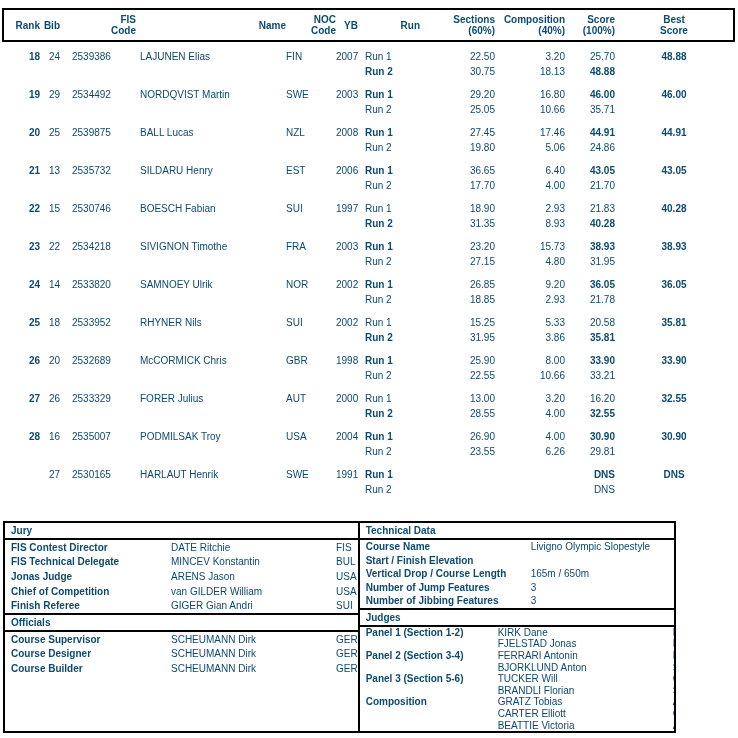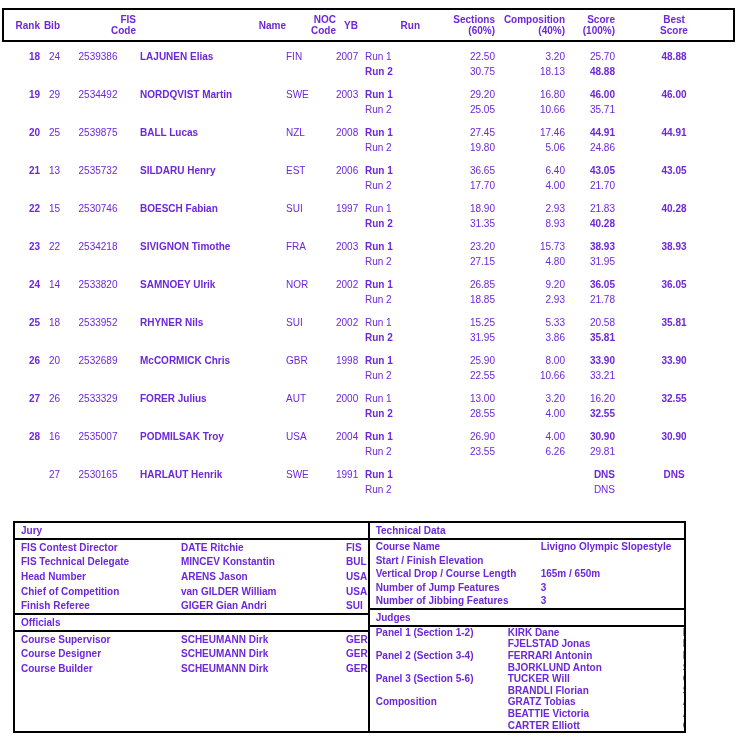--- a/index.html
+++ b/index.html
@@ -1,18 +1,18 @@
 <!DOCTYPE html>
 <html><head>
 <meta charset="utf-8">
 <style>
   html,body { margin:0; padding:0; }
   .page {
     position:relative; width:738px; height:738px; background:#ffffff;
-    font-family:"Liberation Sans", sans-serif; color:#6d28d9; overflow:hidden;
+    font-family:"Liberation Sans", sans-serif; color:#0c4a6e; overflow:hidden;
   }
   .bold { font-weight:bold; }
 
   
   .res-header {
     position:absolute; left:2px; top:8px; width:733px; height:34px;
     border:2px solid #000; box-sizing:border-box;
     display:grid; grid-template-columns:36px 20px 76px 150px 50px 22px 62px 75px 70px 50px 1fr;
     align-items:center; font-size:10px; font-weight:bold;
   }
@@ -25,45 +25,45 @@
 
   
   .res-rows { position:absolute; left:4px; top:49px; width:729px; }
   .block { margin-bottom:8px; }
   .res-line {
     display:grid; grid-template-columns:36px 20px 76px 150px 50px 22px 62px 75px 70px 50px 1fr;
     height:15px; align-items:center; font-size:10px; white-space:nowrap;
   }
   .c-rank { text-align:right; font-weight:bold; }
   .c-bib  { text-align:right; }
-  .c-fis  { text-align:center; }
-  .c-name { padding-left:4px; font-weight:bold; }
+  .c-fis  { text-align:left;padding-left:12px; }
+  .c-name { padding-left:4px; font-weight:normal; }
   .c-noc  { text-align:left; }
   .c-yb   { text-align:right; }
   .c-run  { padding-left:7px; }
   .c-sec, .c-comp, .c-score { text-align:right; }
   .c-best { text-align:center; font-weight:bold; }
 
   
   .bottom {
-    position:absolute; left:13px; top:521px; width:673px; height:212px;
+    position:absolute; left:3px; top:521px; width:673px; height:212px;
     border:2px solid #000; box-sizing:border-box; display:flex; font-size:10px; overflow:hidden;
   }
   .bcol-left  { width:366px; border-right:2px solid #000; box-sizing:border-box; }
   .bcol-right { flex:1; }
   .sec-title {
     height:15px; line-height:15px; font-weight:bold; padding-left:6px;
     border-bottom:2px solid #000; white-space:nowrap;
   }
   .sec-title.mid { border-top:2px solid #000; }
   .trio-row  { display:grid; grid-template-columns:153px 165px 1fr; height:14.6px; align-items:center; white-space:nowrap; }
   .tech-row  { display:grid; grid-template-columns:158px 1fr;       height:13.5px; align-items:center; white-space:nowrap; }
   .judge-row { display:grid; grid-template-columns:125px 175px 1fr; height:11.6px; align-items:center; white-space:nowrap; }
   .b-label { padding-left:6px; font-weight:bold; }
-  .b-name, .b-noc, .b-value { font-weight:bold;padding-left:13px; }
+  .b-name, .b-noc, .b-value { font-weight:normal;padding-left:13px; }
 </style>
 </head>
 <body>
 
 <div class="page">
 
   <div class="res-header">
     <div class="h h-right"><span>Rank</span></div>
     <div class="h h-right"><span>Bib</span></div>
     <div class="h h-right">
@@ -442,21 +442,21 @@
             <span class="b-label">FIS Contest Director</span>
             <span class="b-name">DATE Ritchie</span>
             <span class="b-noc">FIS</span>
           </div>
           <div class="trio-row">
             <span class="b-label">FIS Technical Delegate</span>
             <span class="b-name">MINCEV Konstantin</span>
             <span class="b-noc">BUL</span>
           </div>
           <div class="trio-row">
-            <span class="b-label">Head Number</span>
+            <span class="b-label">Jonas Judge</span>
             <span class="b-name">ARENS Jason</span>
             <span class="b-noc">USA</span>
           </div>
           <div class="trio-row">
             <span class="b-label">Chief of Competition</span>
             <span class="b-name">van GILDER William</span>
             <span class="b-noc">USA</span>
           </div>
           <div class="trio-row">
             <span class="b-label">Finish Referee</span>
@@ -538,25 +538,25 @@
             <span class="b-name">BRANDLI Florian</span>
             <span class="b-noc">SUI</span>
           </div>
           <div class="judge-row">
             <span class="b-label">Composition</span>
             <span class="b-name">GRATZ Tobias</span>
             <span class="b-noc">AUT</span>
           </div>
           <div class="judge-row">
             <span class="b-label"></span>
+            <span class="b-name">CARTER Elliott</span>
+            <span class="b-noc">CAN</span>
+          </div>
+          <div class="judge-row">
+            <span class="b-label"></span>
             <span class="b-name">BEATTIE Victoria</span>
             <span class="b-noc">AUS</span>
           </div>
-          <div class="judge-row">
-            <span class="b-label"></span>
-            <span class="b-name">CARTER Elliott</span>
-            <span class="b-noc">CAN</span>
-          </div>
         </div>
     </div>
   </div>
 
 </div>
 
 </body></html>

